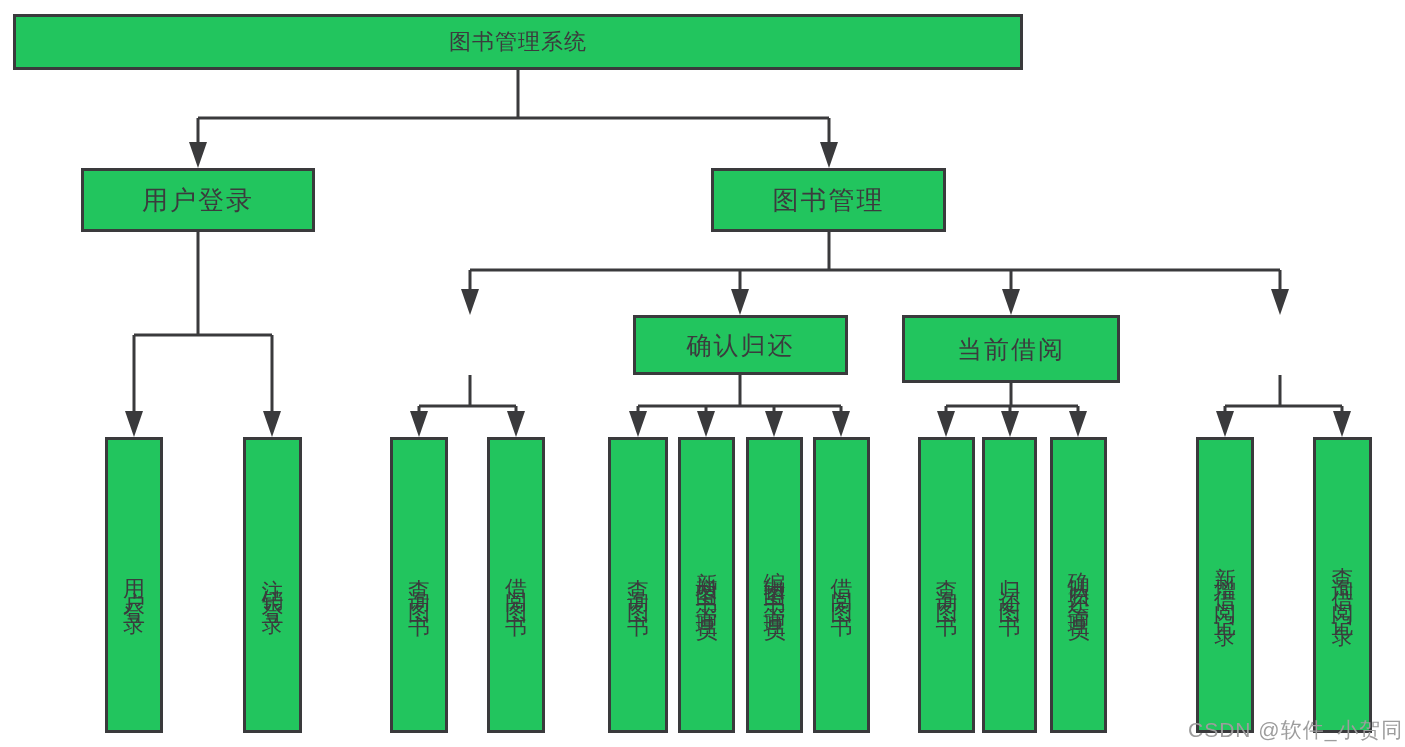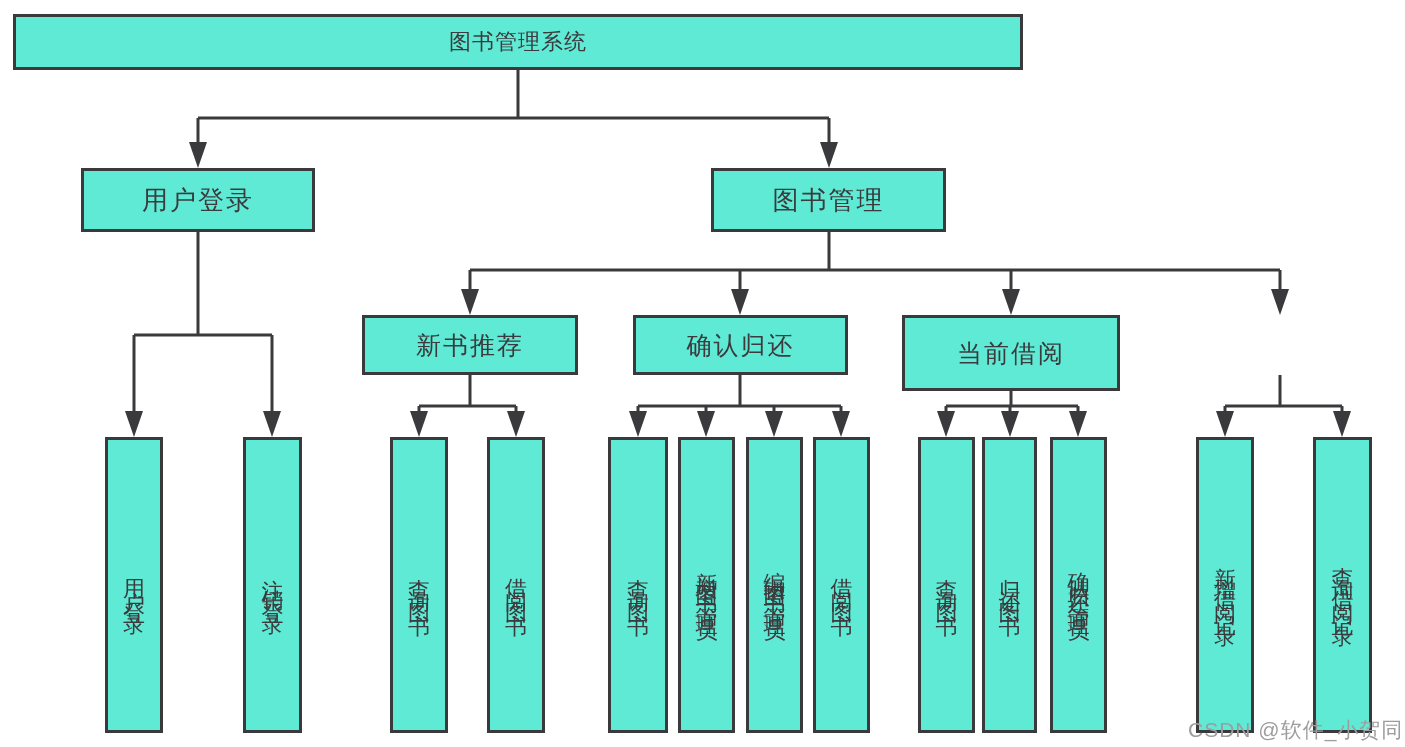--- a/index.html
+++ b/index.html
@@ -4,21 +4,21 @@
 <style>
   html,body { margin:0; padding:0; background:#ffffff; }
   .canvas {
     position:relative; width:1405px; height:747px; background:#ffffff;
     font-family:"Liberation Sans","DejaVu Sans",sans-serif;
     color:#3b3b3d; overflow:hidden;
   }
   svg.wires { position:absolute; left:0; top:0; z-index:0; }
   .box {
     position:absolute; box-sizing:border-box; z-index:1;
-    border:3px solid #3a3a3c; background:#5eead4;
+    border:3px solid #3a3a3c; background:#22c55e;
     display:flex; align-items:center; justify-content:center;
     text-align:center; white-space:nowrap;
   }
   .root { font-size:22px; letter-spacing:1px; }
   .l2   { font-size:26px; letter-spacing:2px; }
   .l3   { font-size:25px; letter-spacing:2px; }
   .leaf { top:437px; height:296px; font-size:22px; white-space:normal; }
   .leaf .vtext {
     writing-mode:vertical-rl; text-orientation:mixed;
     letter-spacing:12px; line-height:1;
@@ -71,27 +71,24 @@
     <span>图书管理系统</span>
   </div>
 
   <div class="box l2" style="left:81px;top:168px;width:234px;height:64px">
     <span>用户登录</span>
   </div>
   <div class="box l2" style="left:711px;top:168px;width:235px;height:64px">
     <span>图书管理</span>
   </div>
 
-  <div class="box l3" style="left:362px;top:315px;width:216px;height:60px">
-    <span>新书推荐</span>
-  </div>
   <div class="box l3" style="left:633px;top:315px;width:215px;height:60px">
     <span>确认归还</span>
   </div>
-  <div class="box l3" style="left:902px;top:315px;width:218px;height:76px">
+  <div class="box l3" style="left:902px;top:315px;width:218px;height:68px">
     <span>当前借阅</span>
   </div>
 
   <div class="box leaf" style="left:105px;width:58px">
     <span class="vtext">用户登录</span>
   </div>
   <div class="box leaf" style="left:243px;width:59px">
     <span class="vtext">注销登录</span>
   </div>
 

